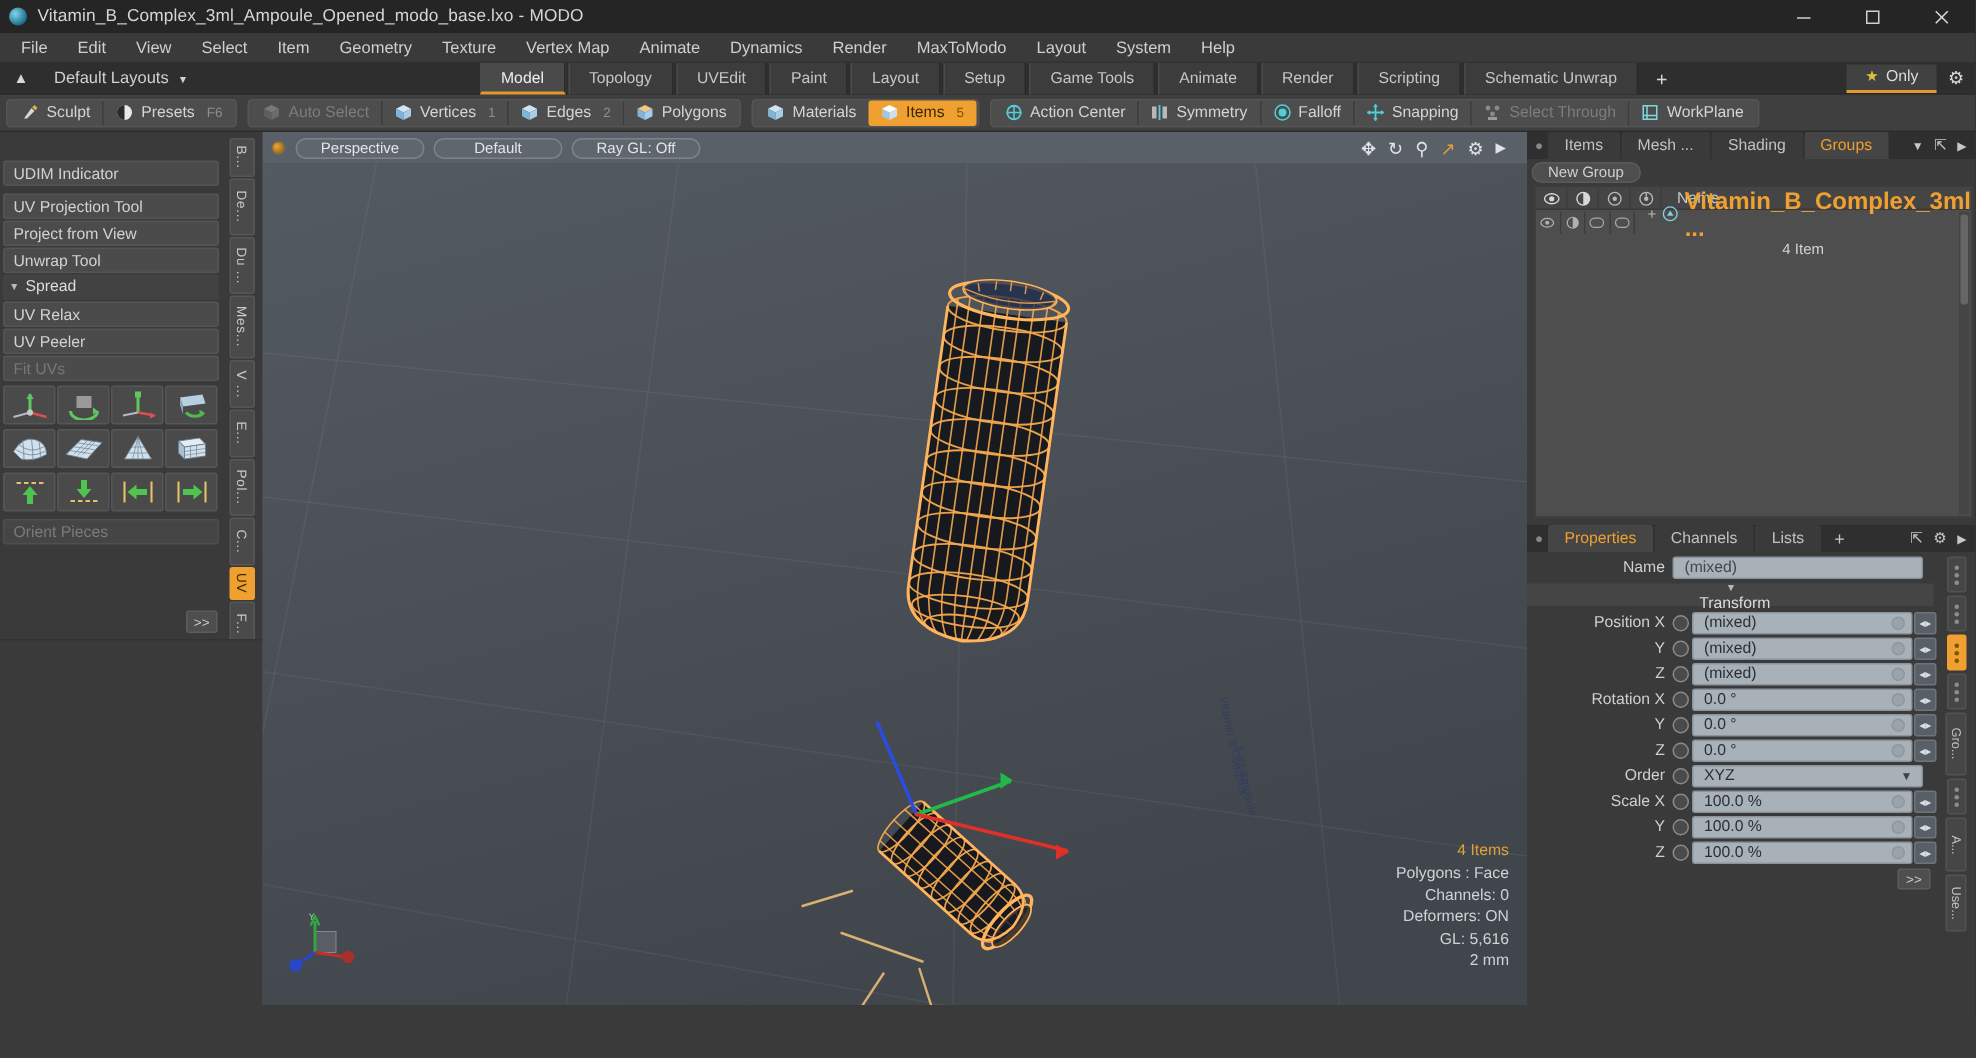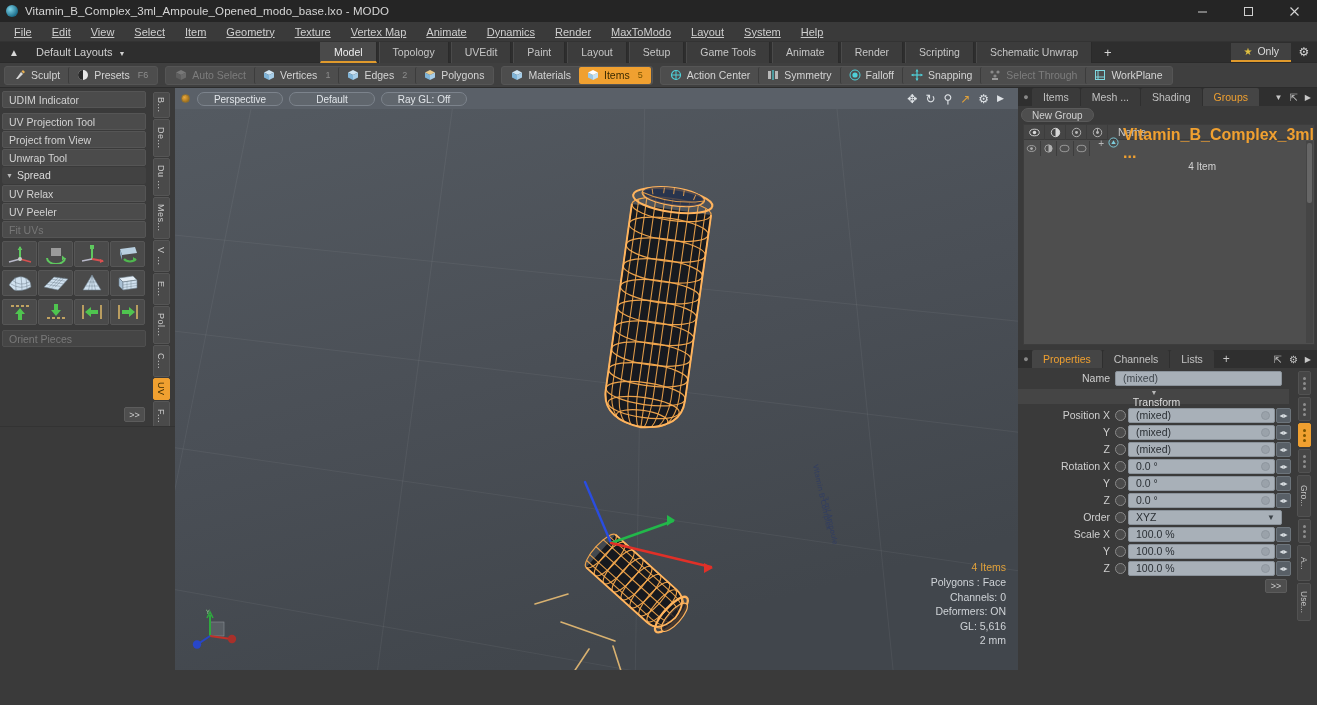--- a/index.html
+++ b/index.html
@@ -26,21 +26,21 @@
   .win-btns{ position:absolute; right:0; top:0; height:22px; display:flex; }
   .win-btn{
     width:46px;height:22px;display:flex;align-items:center;justify-content:center;
     color:#d0d0d0;font-size:12px;
   }
   .win-btn svg{ display:block; }
 
   
   .menubar{
     height:20px; background:#3a3a3a; display:flex; align-items:center;
-    padding-left:4px; border-bottom:1px solid #333;text-decoration:underline;
+    padding-left:4px; border-bottom:1px solid #333;
   }
   .menu-item{
     padding:0 10px; height:20px; line-height:20px; font-size:11px; color:#cfcfcf;
   }
 
   
   .layoutbar{
     height:21px; background:#2e2e2e; display:flex; align-items:center;
     position:relative; border-bottom:1px solid #2a2a2a;
   }
@@ -84,21 +84,21 @@
   .tbtn.active{ background:#f0a030; color:#3a2a00; }
   .tbtn .cnt{ font-size:9px; color:#8d8d8d; margin-left:3px; }
   .tbtn.active .cnt{ color:#7a5400; }
   .ico{ width:12px;height:12px; flex:0 0 auto; display:block; }
 
   
   .mainrow{ display:flex; height:582px; }
 
   
   .leftpanel{ width:175px; background:#3a3a3a; position:relative; display:flex; }
-  .leftcol{ width:148px; padding:3px 2px 0 2px; }
+  .leftcol{ width:148px; padding:3px 2px 0 2px;margin-top:16px; }
   .lrow{
     height:17px; line-height:17px; background:#4b4b4b; margin-bottom:1px;
     padding-left:6px; font-size:10.5px; color:#d2d2d2; border-radius:2px;
     border:1px solid #555;
   }
   .lrow.dim{ color:#777; }
   .lrow.header{
     background:#424242; border:none; color:#dcdcdc; padding-left:4px;
   }
   .lrow.header .tri{ display:inline-block; color:#b8b8b8; font-size:7px; margin-right:4px; transform:translateY(-1px); }

